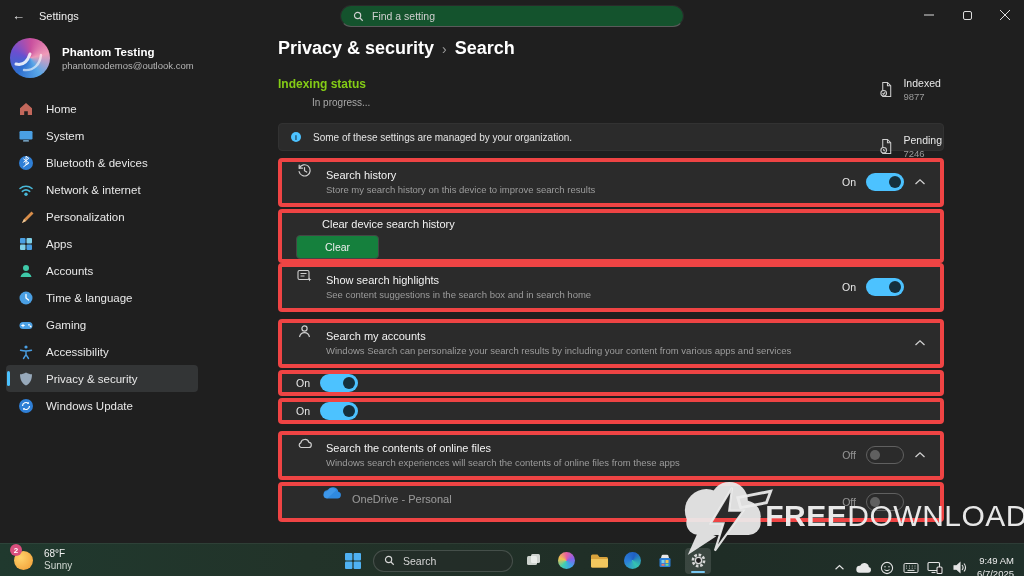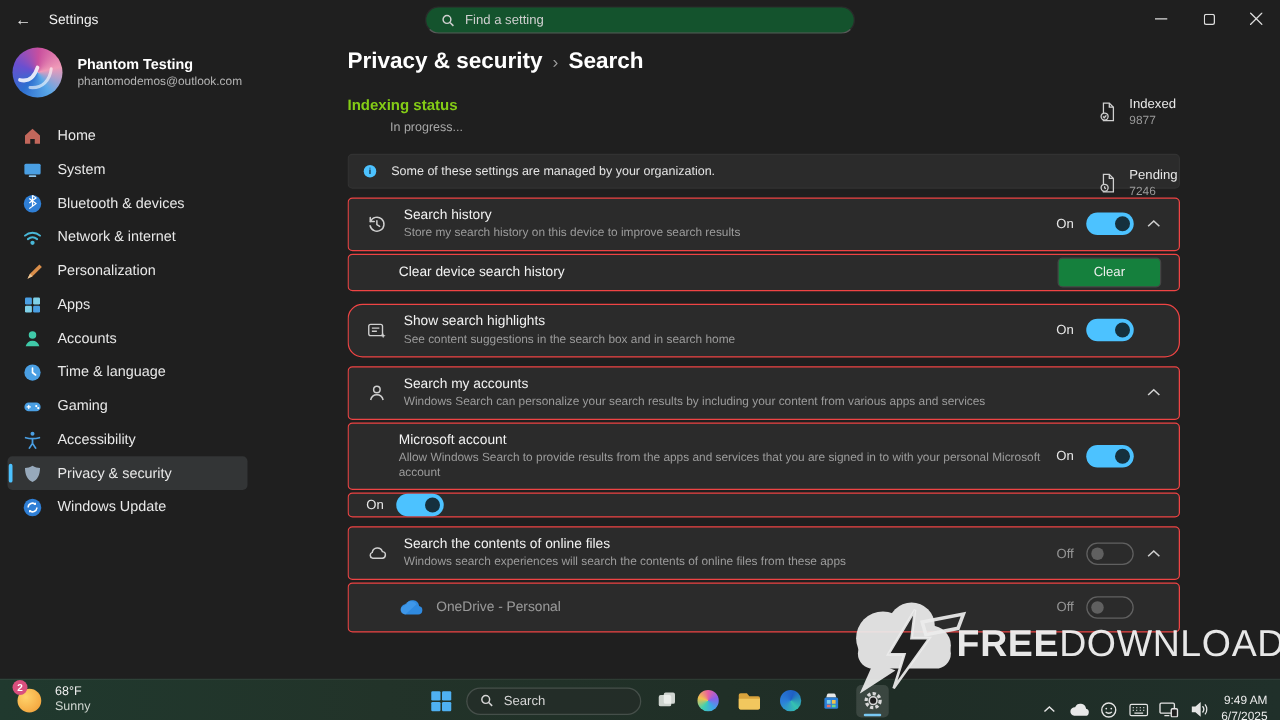--- a/index.html
+++ b/index.html
@@ -62,25 +62,25 @@
 
   .banner {
     margin-top:8px; height:28px; display:flex; align-items:center; gap:12px;
     background:#2b2b2b; border:1px solid #323232; border-radius:4px; padding:0 12px;
   }
   .banner-text { font-size:10px; color:#e4e4e4; }
   .info-dot { width:10px; height:10px; border-radius:50%; background:#4cc2ff; flex:none;
     display:flex; align-items:center; justify-content:center; font-size:7px; color:#123; font-weight:bold; }
 
   .row {
-    display:flex; align-items:center; background:#2b2b2b; border:1px solid #ef4444;
+    display:flex; background:#2b2b2b; border:4px solid #ef4444;
     border-radius:4px; padding:0 14px; margin-top:7px;
   }
   .row.joined { margin-top:2px; }
-  .row.tight { margin-top:10px;border-radius:12px; }
+  .row.tight { margin-top:0; }
   .ric { width:30px; flex:none; }
   .rtext { flex:1; padding:7px 8px 7px 0; }
   .rtitle { font-size:11px; color:#f2f2f2; }
   .rsub { font-size:9.5px; color:#9c9c9c; margin-top:3px; line-height:1.25; }
   .rright { display:flex; align-items:center; gap:10px; flex:none; }
   .state-label { font-size:10.5px; color:#e8e8e8; }
   .indent { padding-left:40px; }
   .dim { opacity:.55; }
 
   .toggle { position:relative; width:38px; height:18px; border-radius:9px; flex:none; }
@@ -356,21 +356,21 @@
       <span class="state-label">On</span>
       <div class="toggle on">
           <div class="knob"></div>
         </div>
       <svg class="chev" viewBox="0 0 12 8" fill="none" stroke="#d0d0d0" stroke-width="1.3">
           <path d="M1.5 6L6 1.8 10.5 6"></path>
         </svg>
     </div>
   </div>
 
-  <div class="row joined" style="min-height:30px;">
+  <div class="row joined" style="min-height:30px;flex-direction:column;">
     <div class="rtext indent" style="padding:5px 8px 5px 26px;">
       <div class="rtitle">Clear device search history</div>
     </div>
     <div class="rright">
       <button class="clear-btn">Clear</button>
     </div>
   </div>
 
   <div class="row tight">
     <span class="ric">
@@ -404,24 +404,20 @@
       <div class="rsub">Windows Search can personalize your search results by including your content from various apps and services</div>
     </div>
     <div class="rright">
       <svg class="chev" viewBox="0 0 12 8" fill="none" stroke="#d0d0d0" stroke-width="1.3">
           <path d="M1.5 6L6 1.8 10.5 6"></path>
         </svg>
     </div>
   </div>
 
   <div class="row joined">
-    <div class="rtext indent" style="padding-left:26px;">
-      <div class="rtitle">Microsoft account</div>
-      <div class="rsub">Allow Windows Search to provide results from the apps and services that you are signed in to with your personal Microsoft account</div>
-    </div>
     <div class="rright" style="padding-right:22px;">
       <span class="state-label">On</span>
       <div class="toggle on">
           <div class="knob"></div>
         </div>
     </div>
   </div>
 
   <div class="row joined">
     <div class="rright" style="padding-right:22px;">

